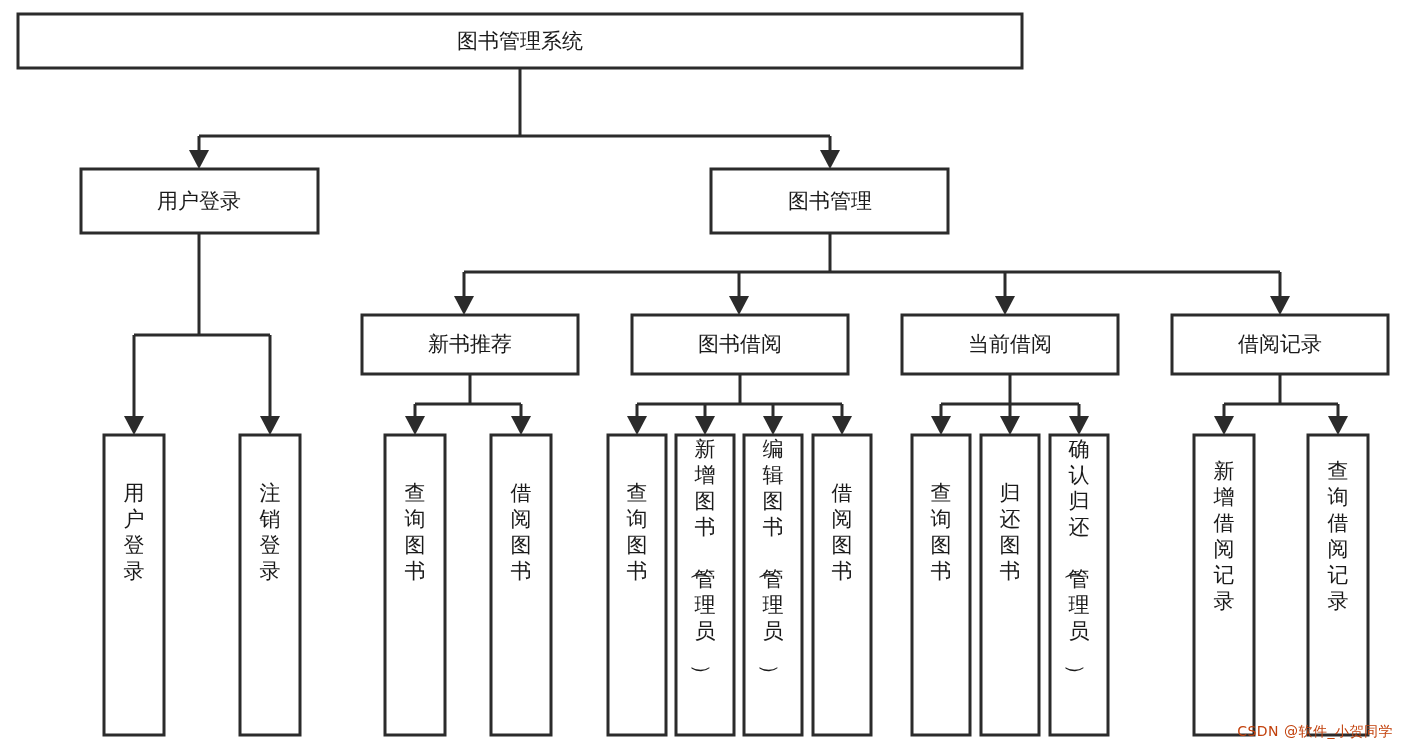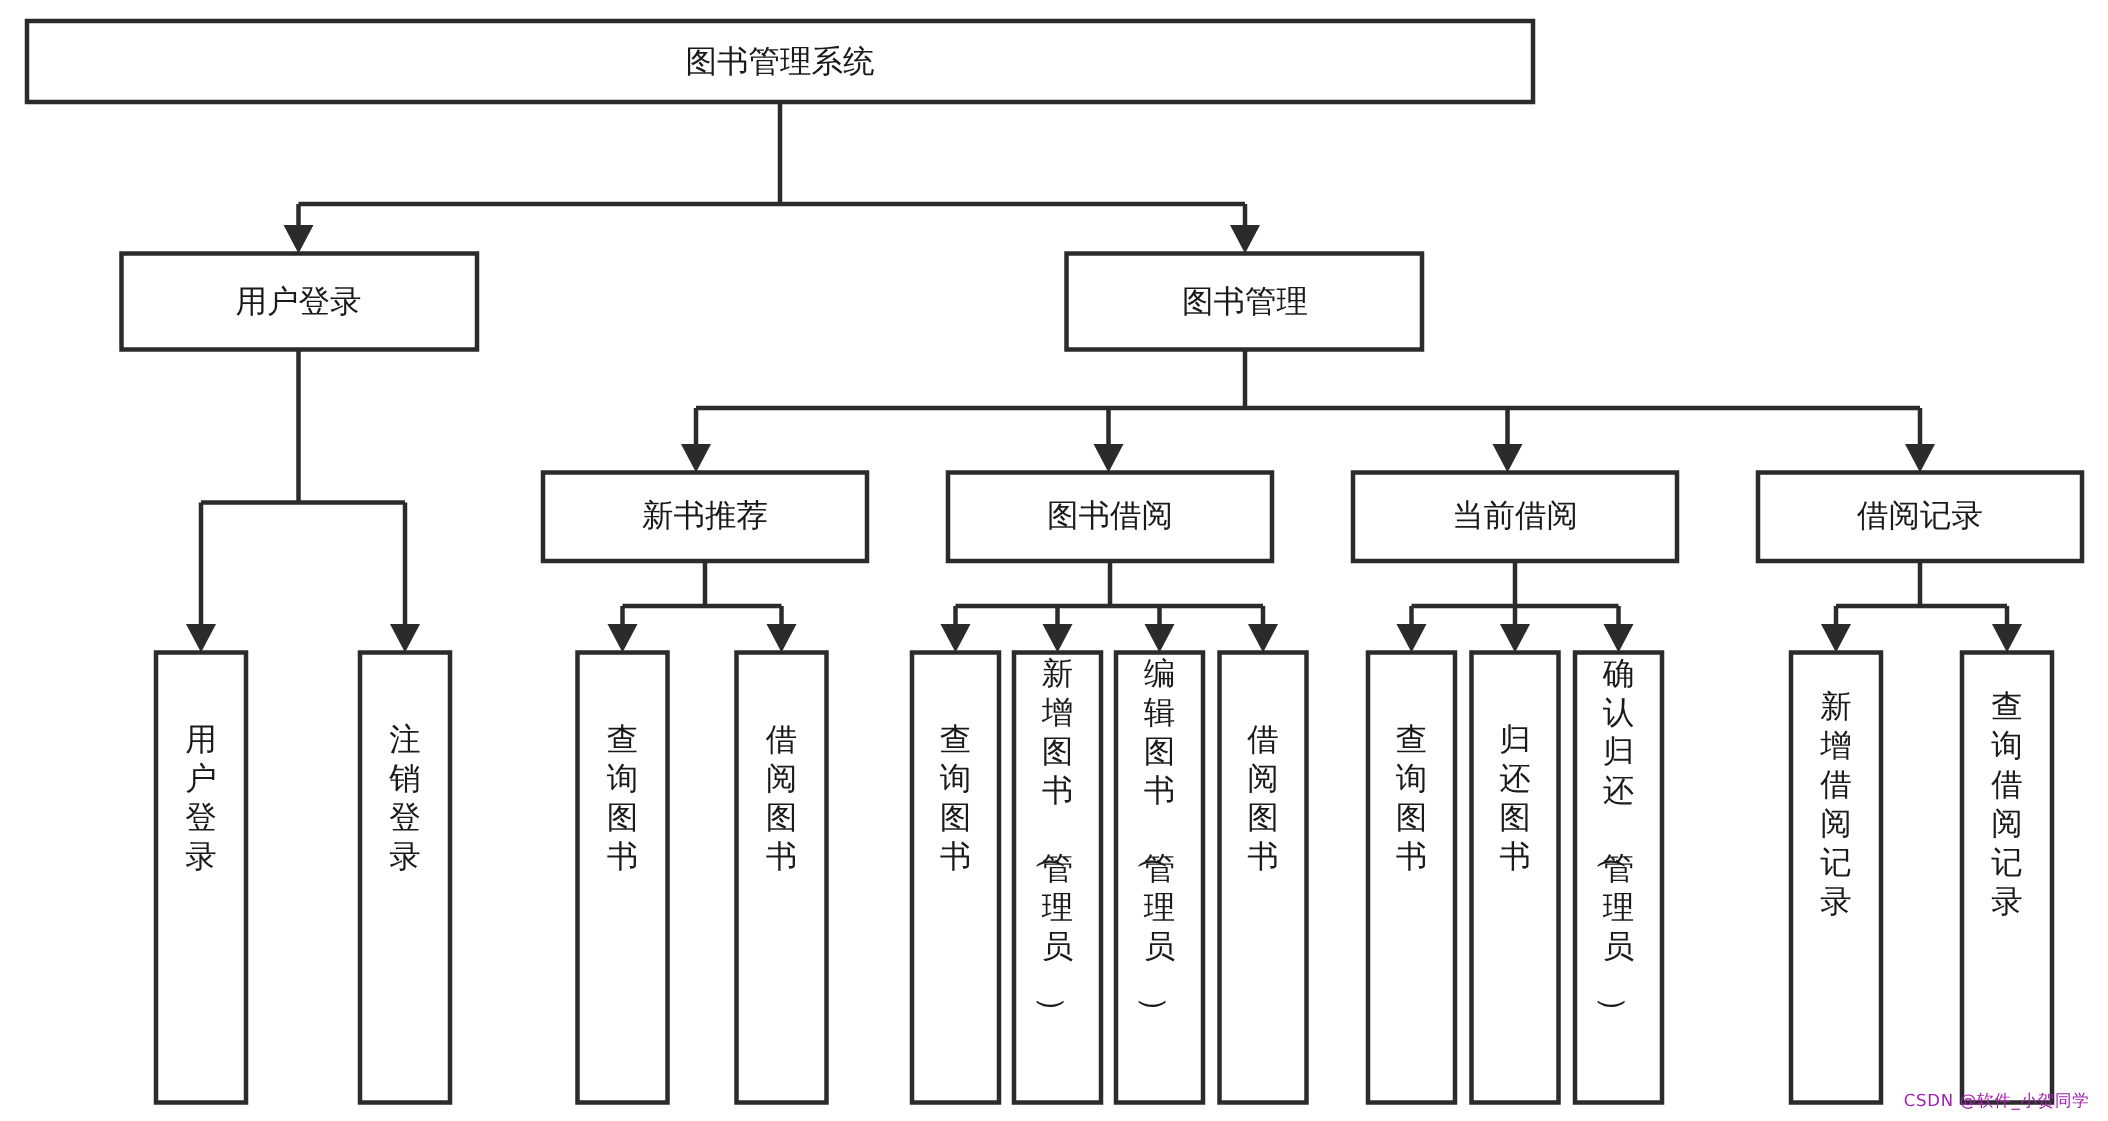--- a/index.html
+++ b/index.html
@@ -44,22 +44,22 @@
   }
   .arrow-head {
     fill: #2b2b2b;
     stroke: none;
   }
   .watermark {
     position: absolute;
     right: 12px;
     bottom: 6px;
     font-family: "DejaVu Sans", "Liberation Sans", sans-serif;
-    font-size: 11px;
-    color: #a21caf;
+    font-size: 14px;
+    color: #c2410c;
     letter-spacing: 0.5px;
     white-space: nowrap;
     user-select: none;
   }
 </style>
 </head>
 <body>
 
 <svg id="diagram" viewBox="0 0 1405 747" xmlns="http://www.w3.org/2000/svg">
 

